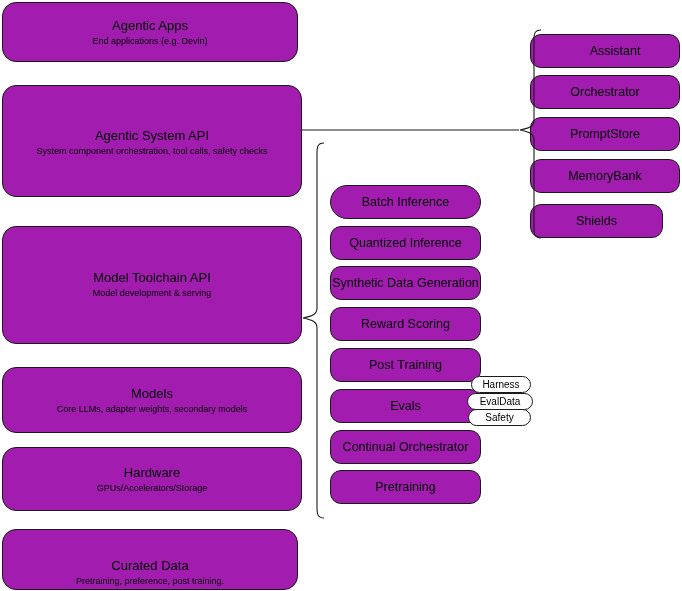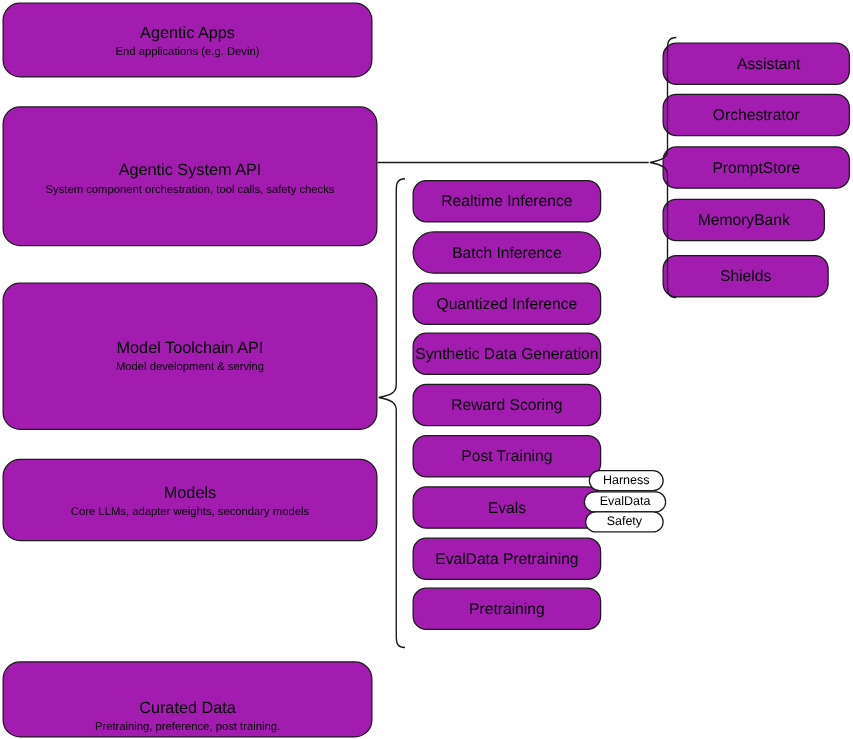--- a/index.html
+++ b/index.html
@@ -124,20 +124,26 @@
     </div>
   </div>
 
   <div class="box layer-box" style="left:2px; top:367px; width:300px; height:66px;">
     <div class="stack-text" style="top:17px;">
       <div class="title">Models</div>
       <div class="subtitle">Core LLMs, adapter weights, secondary models</div>
     </div>
   </div>
 
+  <div class="box layer-box" style="left:2px; top:447px; width:300px; height:64px;">
+    <div class="stack-text" style="top:16px;">
+      <div class="title">Hardware</div>
+      <div class="subtitle">GPUs/Accelerators/Storage</div>
+    </div>
+  </div>
 
   <div class="box layer-box" style="left:2px; top:529px; width:296px; height:61px;">
     <div class="stack-text" style="top:15px;margin-top:12px;">
       <div class="title">Curated Data</div>
       <div class="subtitle">Pretraining, preference, post training.</div>
     </div>
   </div>
 
   <svg class="overlay" viewBox="0 0 682 591">
 
@@ -153,43 +159,40 @@
 
     <path d="M 541 30
              C 534 30, 534 35, 534 40
              L 534 120
              C 534 126, 530 128, 520 130
              C 530 132, 534 134, 534 140
              L 534 228
              C 534 233, 534 238, 541 238"></path>
   </svg>
 
-  <div class="box pill-box" style="left:330px; top:144px; width:151px;">
-    <div class="title">Realtime Inference</div>
-  </div>
   <div class="box pill-box" style="left:330px; top:185px; width:151px;border-radius:17px;">
     <div class="title">Batch Inference</div>
   </div>
   <div class="box pill-box" style="left:330px; top:226px; width:151px;">
     <div class="title">Quantized Inference</div>
   </div>
   <div class="box pill-box" style="left:330px; top:266px; width:151px;">
     <div class="title">Synthetic Data Generation</div>
   </div>
   <div class="box pill-box" style="left:330px; top:307px; width:151px;">
     <div class="title">Reward Scoring</div>
   </div>
   <div class="box pill-box" style="left:330px; top:348px; width:151px;">
     <div class="title">Post Training</div>
   </div>
   <div class="box pill-box" style="left:330px; top:389px; width:151px;">
     <div class="title">Evals</div>
   </div>
   <div class="box pill-box" style="left:330px; top:430px; width:151px;">
-    <div class="title">EvalData Pretraining</div>
+    <div class="title">Continual Orchestrator</div>
   </div>
   <div class="box pill-box" style="left:330px; top:470px; width:151px;">
     <div class="title">Pretraining</div>
   </div>
 
   <div class="tag-pill" style="left:471px; top:376px; width:60px;">
     <div class="title">Harness</div>
   </div>
   <div class="tag-pill" style="left:467px; top:393px; width:66px;">
     <div class="title">EvalData</div>
@@ -200,20 +203,20 @@
 
   <div class="box pill-box" style="left:530px; top:34px; width:150px;padding-left:20px;">
     <div class="title">Assistant</div>
   </div>
   <div class="box pill-box" style="left:530px; top:117px; width:150px;">
     <div class="title">PromptStore</div>
   </div>
   <div class="box pill-box" style="left:530px; top:75px; width:150px;">
     <div class="title">Orchestrator</div>
   </div>
-  <div class="box pill-box" style="left:530px; top:159px; width:130px;">
+  <div class="box pill-box" style="left:530px; top:159px; width:150px;">
     <div class="title">MemoryBank</div>
   </div>
   <div class="box pill-box" style="left:530px; top:204px; width:133px;">
     <div class="title">Shields</div>
   </div>
 
 </div>
 
 </body></html>

